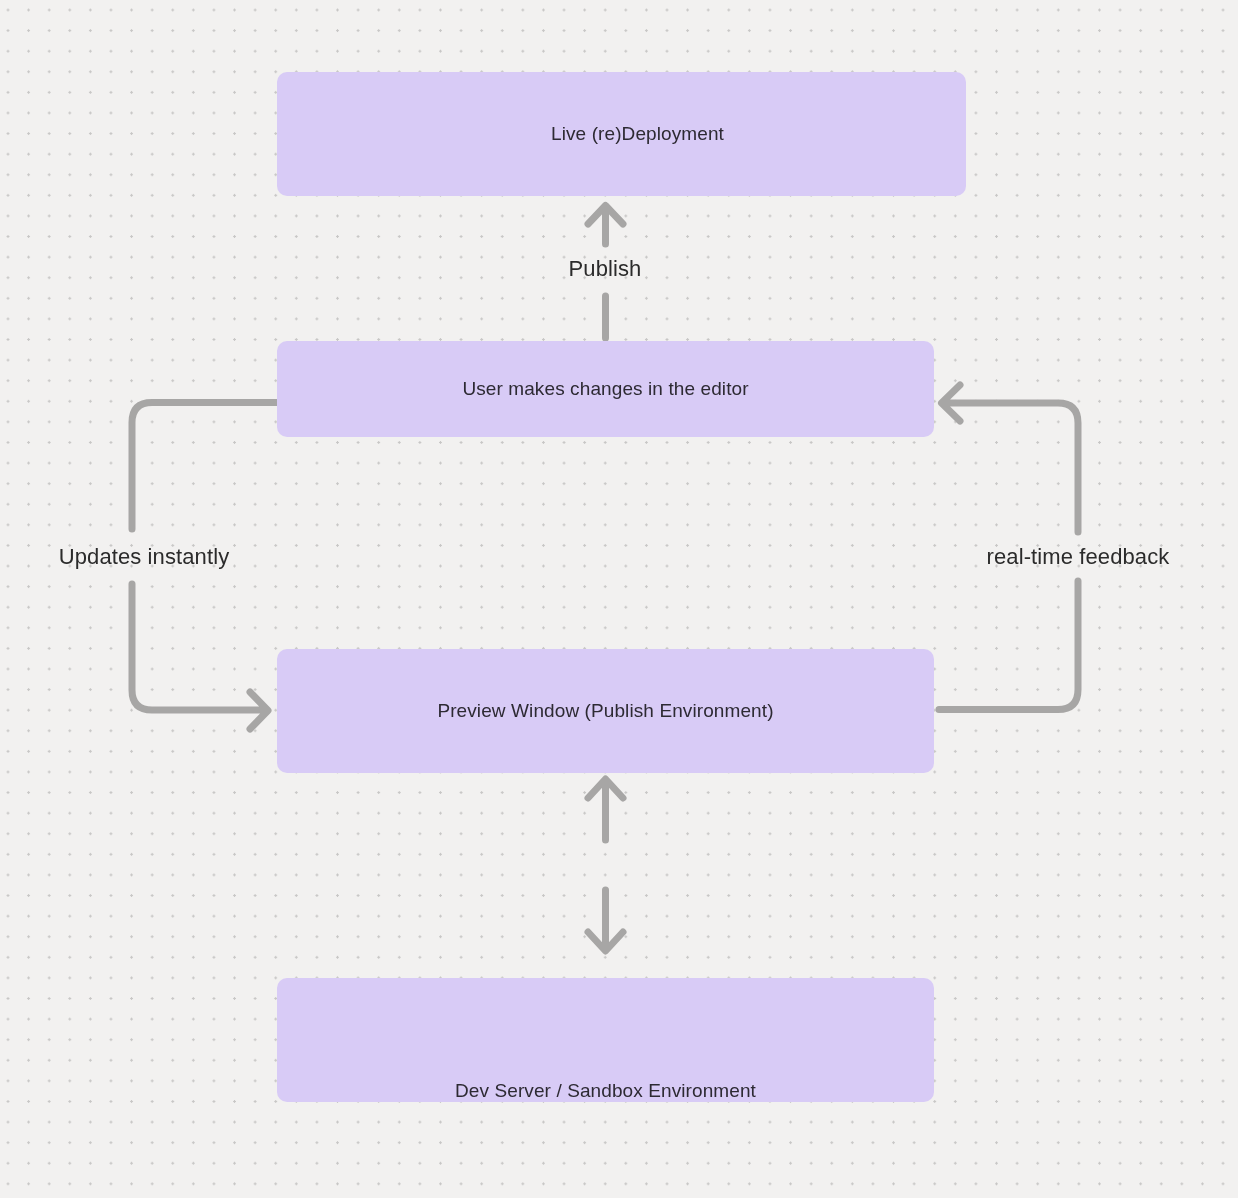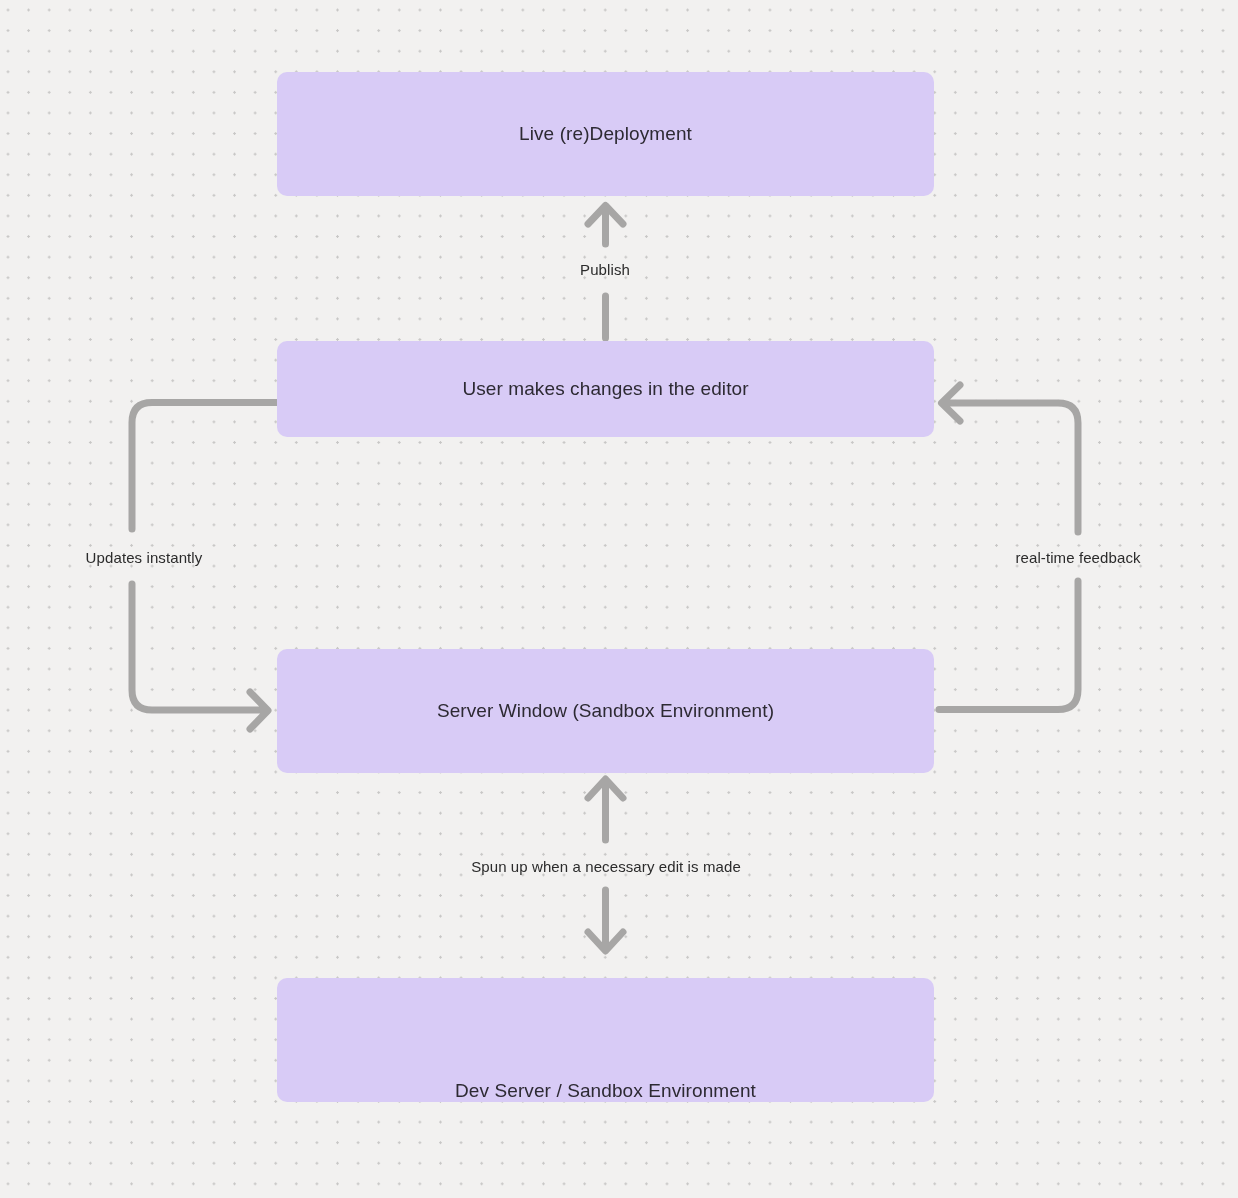--- a/index.html
+++ b/index.html
@@ -49,21 +49,21 @@
   }
   .node-label{
     font-size:19px;
     font-weight:400;
     color:var(--node-text);
     letter-spacing:0.1px;
   }
   .edge-label{
     position:absolute;
     transform:translate(-50%,-50%);
-    font-size:15px;
+    font-size:22px;
     font-weight:400;
     color:var(--label-text);
     white-space:nowrap;
     letter-spacing:0.1px;
   }
 </style>
 </head>
 <body>
 
 <div class="canvas">
@@ -76,37 +76,36 @@
     <path d="M277 402.5 H152 Q132 402.5 132 422.5 V529"></path>
     <path d="M132 584 V690 Q132 710 152 710 H260 M250 692 L268 710.5 L250 729"></path>
 
     <path d="M1078 532 V423 Q1078 403 1058 403 H948 M960 385 L941.5 403 L960 421"></path>
     <path d="M939 709.5 H1058 Q1078 709.5 1078 689.5 V581"></path>
 
     <path d="M605.5 840 V781 M588 798 L605.5 779 L623 798"></path>
     <path d="M605.5 890 V949 M588 932 L605.5 951 L623 932"></path>
   </svg>
 
-  <div class="node" style="top:72px;">
+  <div class="node" style="top:72px;padding-left:32px;">
     <span class="node-label">Live (re)Deployment</span>
   </div>
 
   <div class="node" style="top:341px;height:96px;">
     <span class="node-label">User makes changes in the editor</span>
   </div>
 
   <div class="node" style="top:649px;">
-    <span class="node-label">Server Window (Sandbox Environment)</span>
+    <span class="node-label">Preview Window (Publish Environment)</span>
   </div>
 
   <div class="node" style="top:978px;align-items:flex-end;">
     <span class="node-label">Dev Server / Sandbox Environment</span>
   </div>
 
   <div class="edge-label" style="left:605px;top:269px;">Publish</div>
 
   <div class="edge-label" style="left:132px;top:557px;margin-left:12px;">Updates instantly</div>
 
   <div class="edge-label" style="left:1078px;top:557px;">real-time feedback</div>
 
-  <div class="edge-label" style="left:606px;top:866px;">Spun up when a necessary edit is made</div>
 
 </div>
 
 </body></html>

